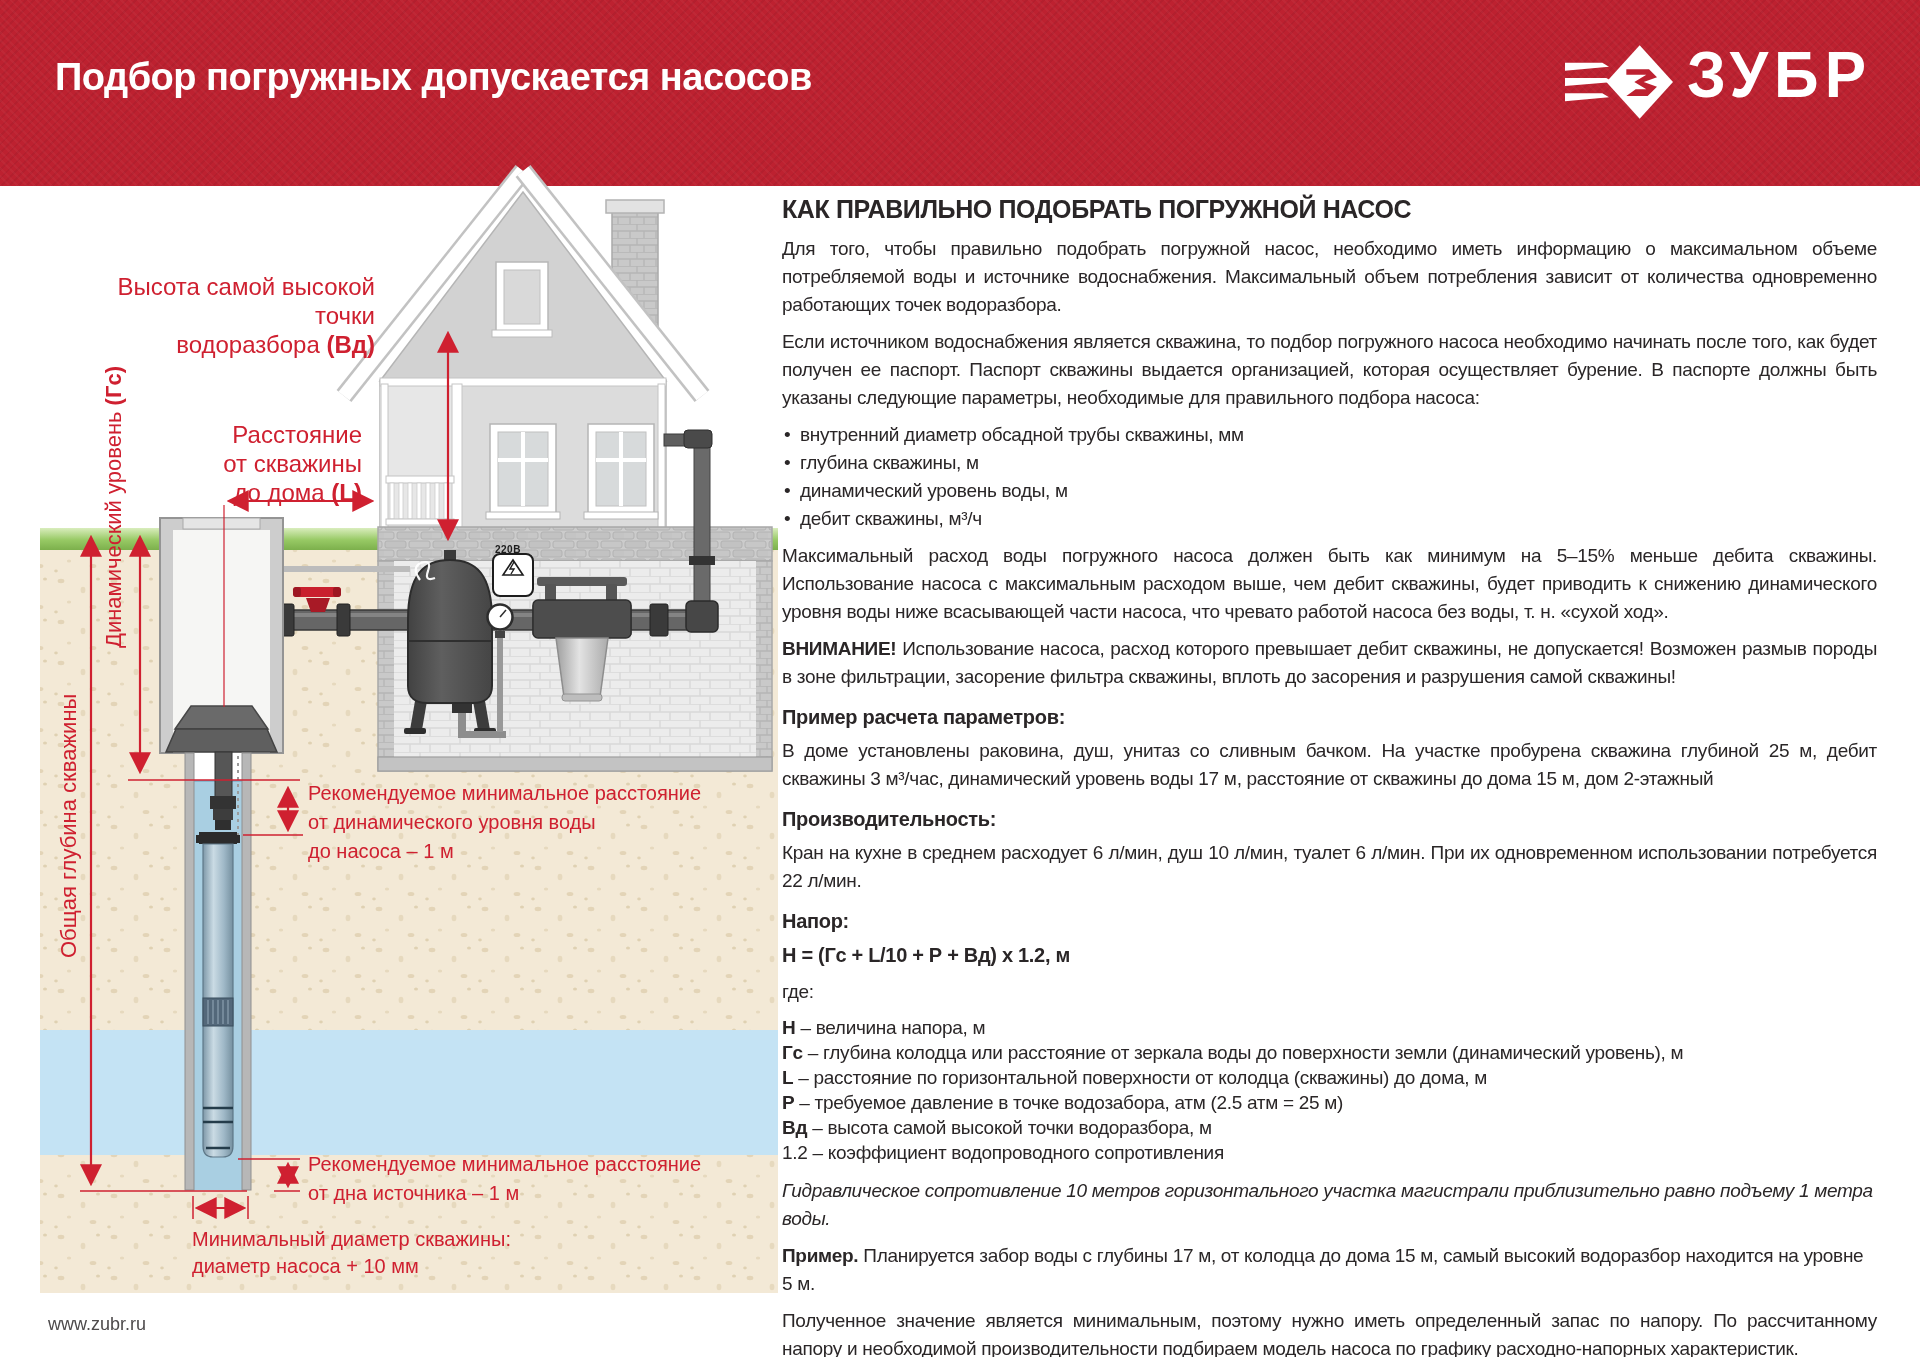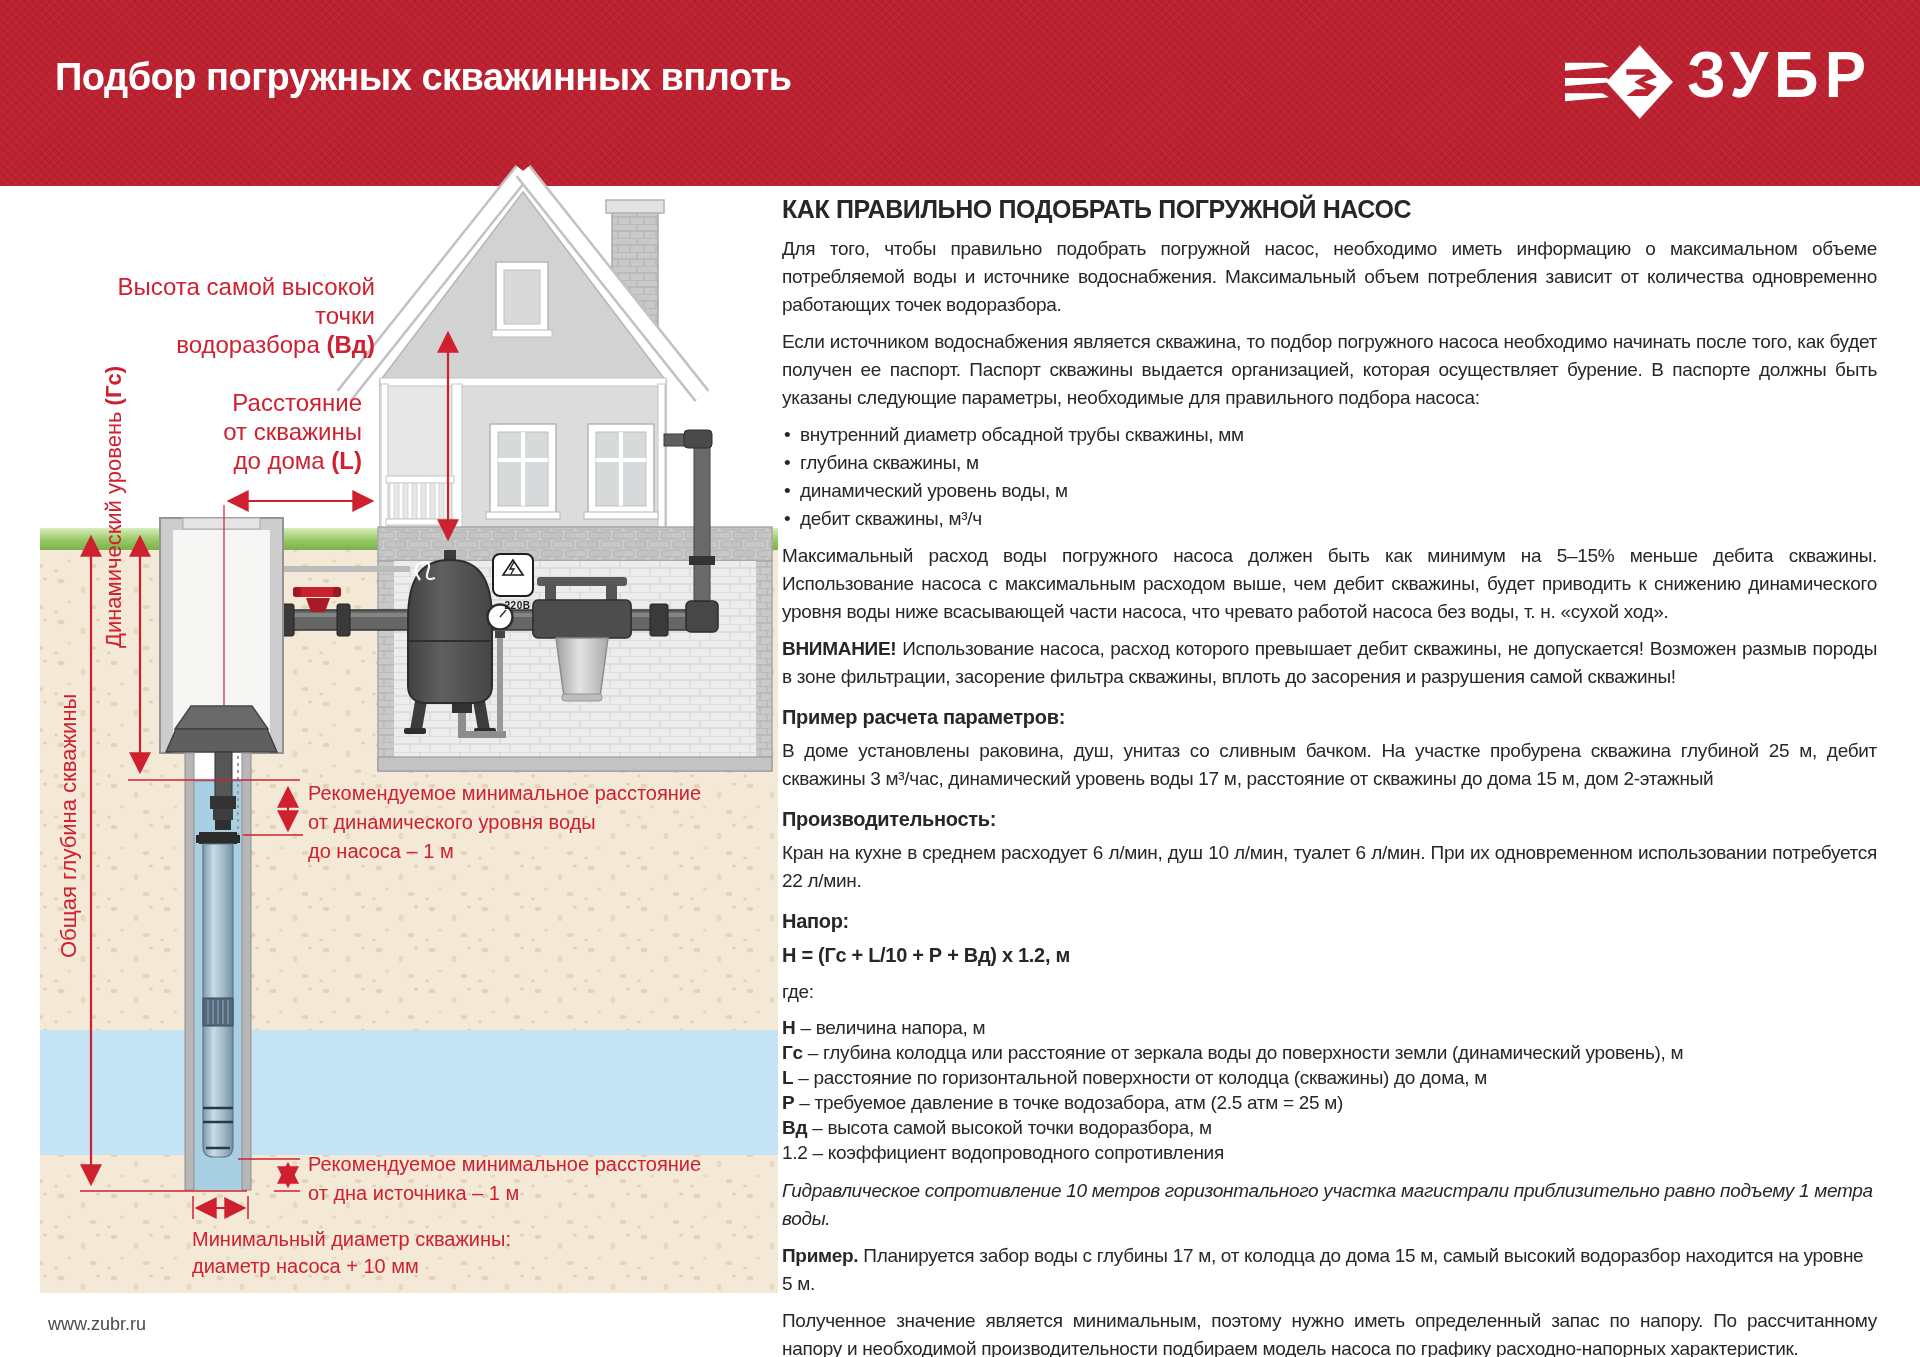--- a/index.html
+++ b/index.html
@@ -22,33 +22,33 @@
   }
   .logo{position:absolute;right:48px;top:44px;display:flex;align-items:flex-start;}
   .logo-word{
     font-size:62px;font-weight:bold;color:#ffffff;letter-spacing:6px;
     margin-left:14px;line-height:1;transform:scaleY(1.05);
   }
   
   .dlabel{position:absolute;color:#cf2030;line-height:29px;font-size:24px;}
   .dlabel b{font-weight:bold;}
   .lbl-vd{left:75px;top:272px;width:300px;text-align:right;}
-  .lbl-l{left:140px;top:388px;width:222px;text-align:right;}
+  .lbl-l{left:140px;top:420px;width:222px;text-align:right;}
   .lbl-small{font-size:20px;line-height:29px;}
   .lbl-min-top{left:308px;top:779px;}
   .lbl-min-bottom{left:308px;top:1150px;}
   .lbl-diameter{left:192px;top:1226px;line-height:27px;}
   .rot{
     position:absolute;left:0;top:0;color:#cf2030;font-size:22px;line-height:22px;
     white-space:nowrap;transform-origin:0 0;
   }
   .rot-dynamic{transform:translate(103px,648px) rotate(-90deg);}
   .rot-depth{transform:translate(58px,958px) rotate(-90deg);}
   .sign220{
-    position:absolute;left:495px;top:600px;width:45px;text-align:center;
+    position:absolute;left:495px;top:544px;width:45px;
     font-size:10px;font-weight:bold;color:#1c1c1c;letter-spacing:0.5px;
   }
   
   .content{
     position:absolute;left:782px;top:194px;width:1095px;
     font-size:19px;line-height:28px;letter-spacing:-0.3px;text-align:justify;
   }
   .content h1{font-size:25px;line-height:30px;margin:0 0 11px 0;letter-spacing:-0.4px;text-align:left;}
   .content h2{font-size:20px;line-height:26px;margin:13px 0 7px 0;text-align:left;}
   .content p{margin:0 0 9px 0;}
@@ -63,21 +63,21 @@
   .note-italic{font-style:italic;margin:14px 0 15px 0;text-align:left;}
   .pline{margin:0;text-align:left;}
   .footer-url{position:absolute;left:48px;top:1308px;font-size:18px;color:#4d4a4b;margin-top:6px;}
   svg{display:block;}
   .diagram-svg{position:absolute;left:0;top:0;}
 </style>
 </head>
 <body>
 
 <div class="header">
-  <div class="header-title">Подбор погружных скважинных вплоть</div>
+  <div class="header-title">Подбор погружных допускается насосов</div>
   <div class="logo">
     <span>
       <svg width="108" height="76" viewBox="0 0 162 114">
         <polygon points="0,28 56,28 66,34 0,40" fill="#ffffff"></polygon>
         <polygon points="0,51 62,51 72,57 0,63" fill="#ffffff"></polygon>
         <polygon points="0,74 56,74 66,80 0,86" fill="#ffffff"></polygon>
         <polygon points="112,2 162,57 112,112 62,57" fill="#ffffff"></polygon>
         <path d="M92,38 h34 l12,12 -20,7 20,7 -14,14 h-32 l14,-10 h16 l-18,-11 18,-11 h-30 z" fill="#bd2130"></path>
       </svg>
     </span>

